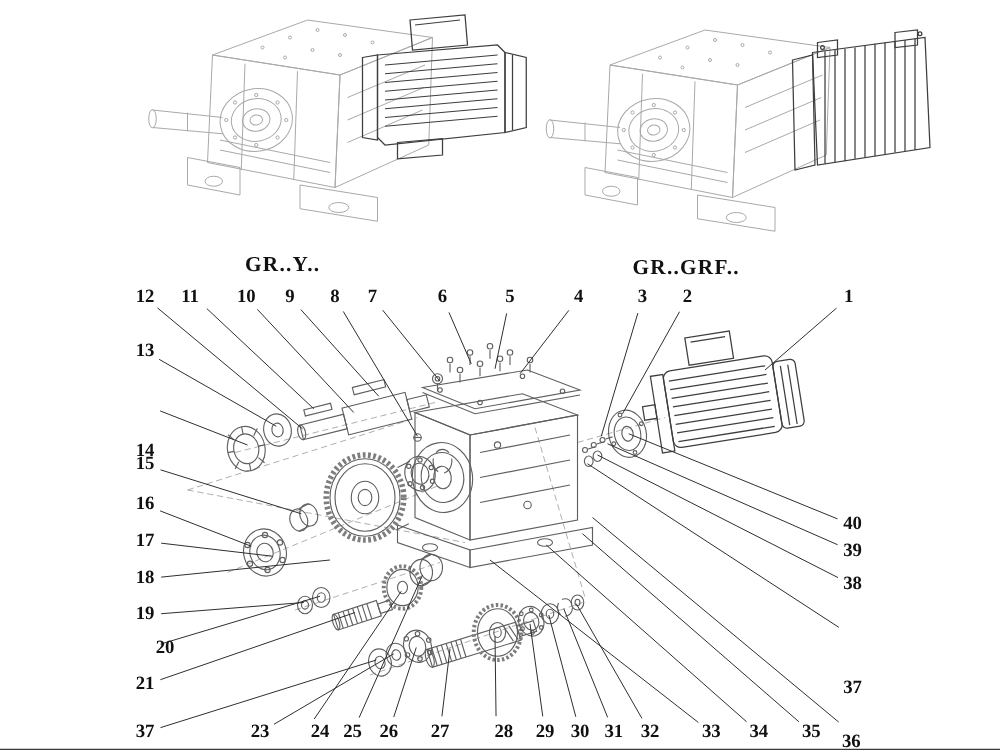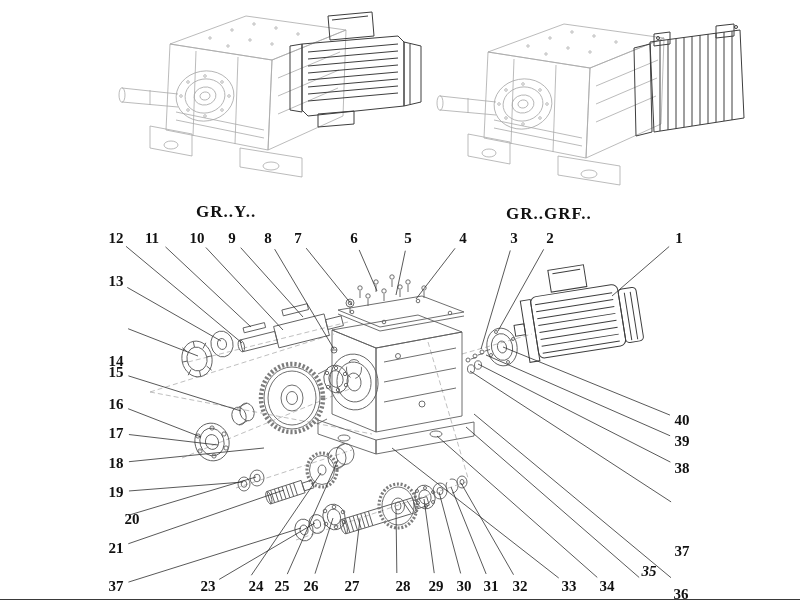--- a/index.html
+++ b/index.html
@@ -510,21 +510,21 @@
       <div class="callout" style="left: 282px; top: 586px; text-align: center;">25</div>
       <div class="callout" style="left: 311px; top: 586px;">26</div>
       <div class="callout" style="left: 352px; top: 586px;">27</div>
       <div class="callout" style="left: 403px; top: 586px;">28</div>
       <div class="callout" style="left: 436px; top: 586px;">29</div>
       <div class="callout" style="left: 464px; top: 586px;">30</div>
       <div class="callout" style="left: 491px; top: 586px;">31</div>
       <div class="callout" style="left: 520px; top: 586px;">32</div>
       <div class="callout" style="left: 569px; top: 586px;">33</div>
       <div class="callout" style="left: 607px; top: 586px;">34</div>
-      <div class="callout" style="left: 649px; top: 571px; font-style: italic;">35</div>
+      <div class="callout" style="left: 649px; top: 586px;">35</div>
       <div class="callout" style="left: 681px; top: 594px;">36</div>
       <div class="callout" style="left: 682px; top: 519px; margin-top: 32px;">37</div>
       <div class="callout" style="left: 682px; top: 468px;">38</div>
       <div class="callout" style="left: 682px; top: 441px;">39</div>
       <div class="callout" style="left: 682px; top: 420px;">40</div>
     </div>
 
 <div class="bottom-line"></div>
 
 </div>

